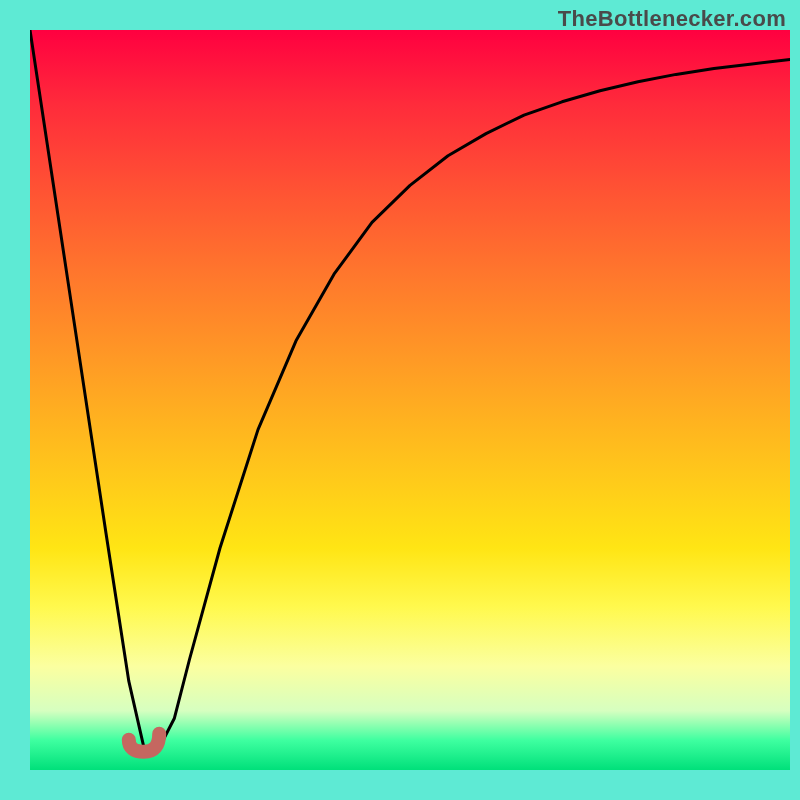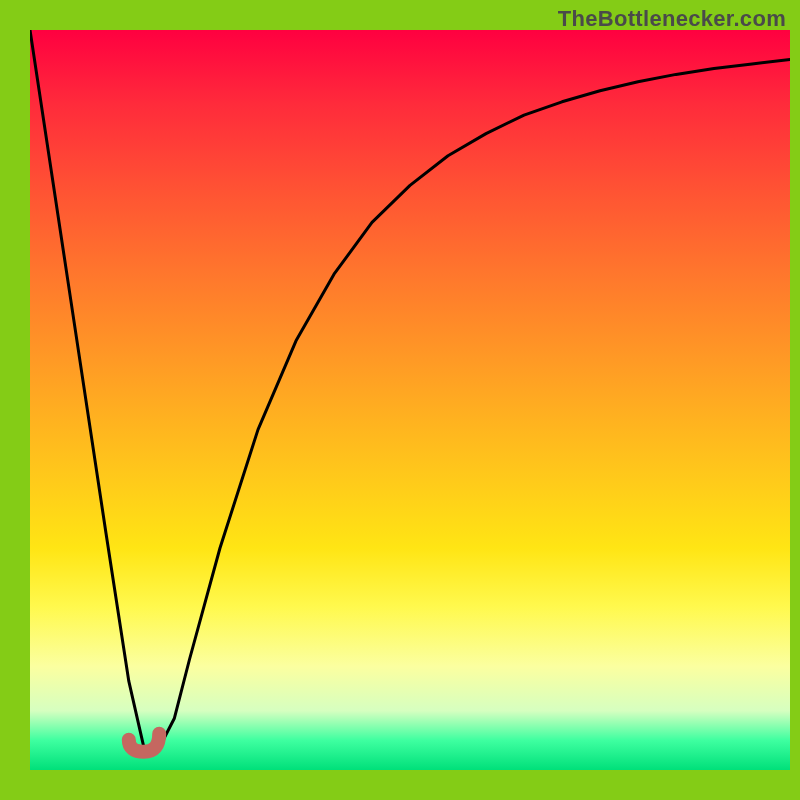--- a/index.html
+++ b/index.html
@@ -8,21 +8,21 @@
     width: 800px;
     height: 800px;
     background: #000;
     font-family: Arial, Helvetica, sans-serif;
     overflow: hidden;
   }
   .frame {
     position: relative;
     width: 800px;
     height: 800px;
-    background: #84cc16;
+    background: #5eead4;
   }
   .source-label {
     position: absolute;
     top: 6px;
     right: 14px;
     color: #4a4a4a;
     font-size: 22px;
     font-weight: 600;
     letter-spacing: 0.3px;
     z-index: 10;

